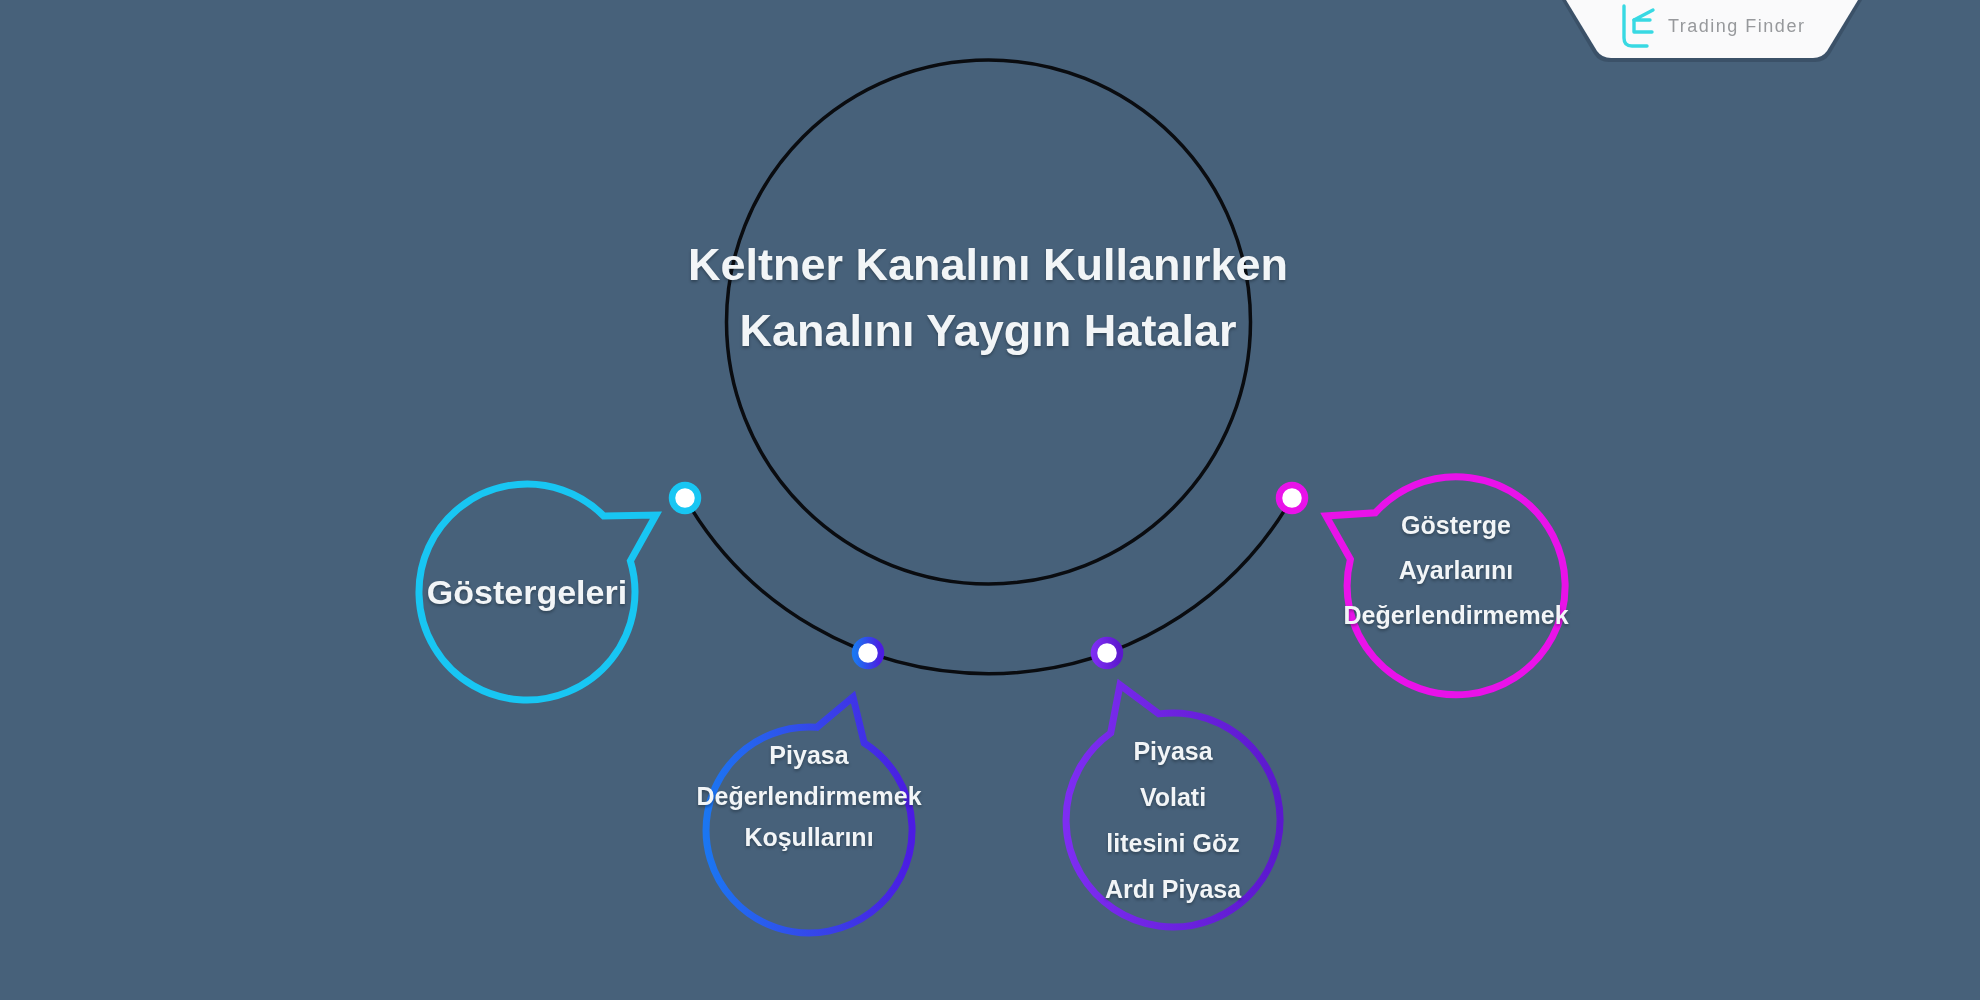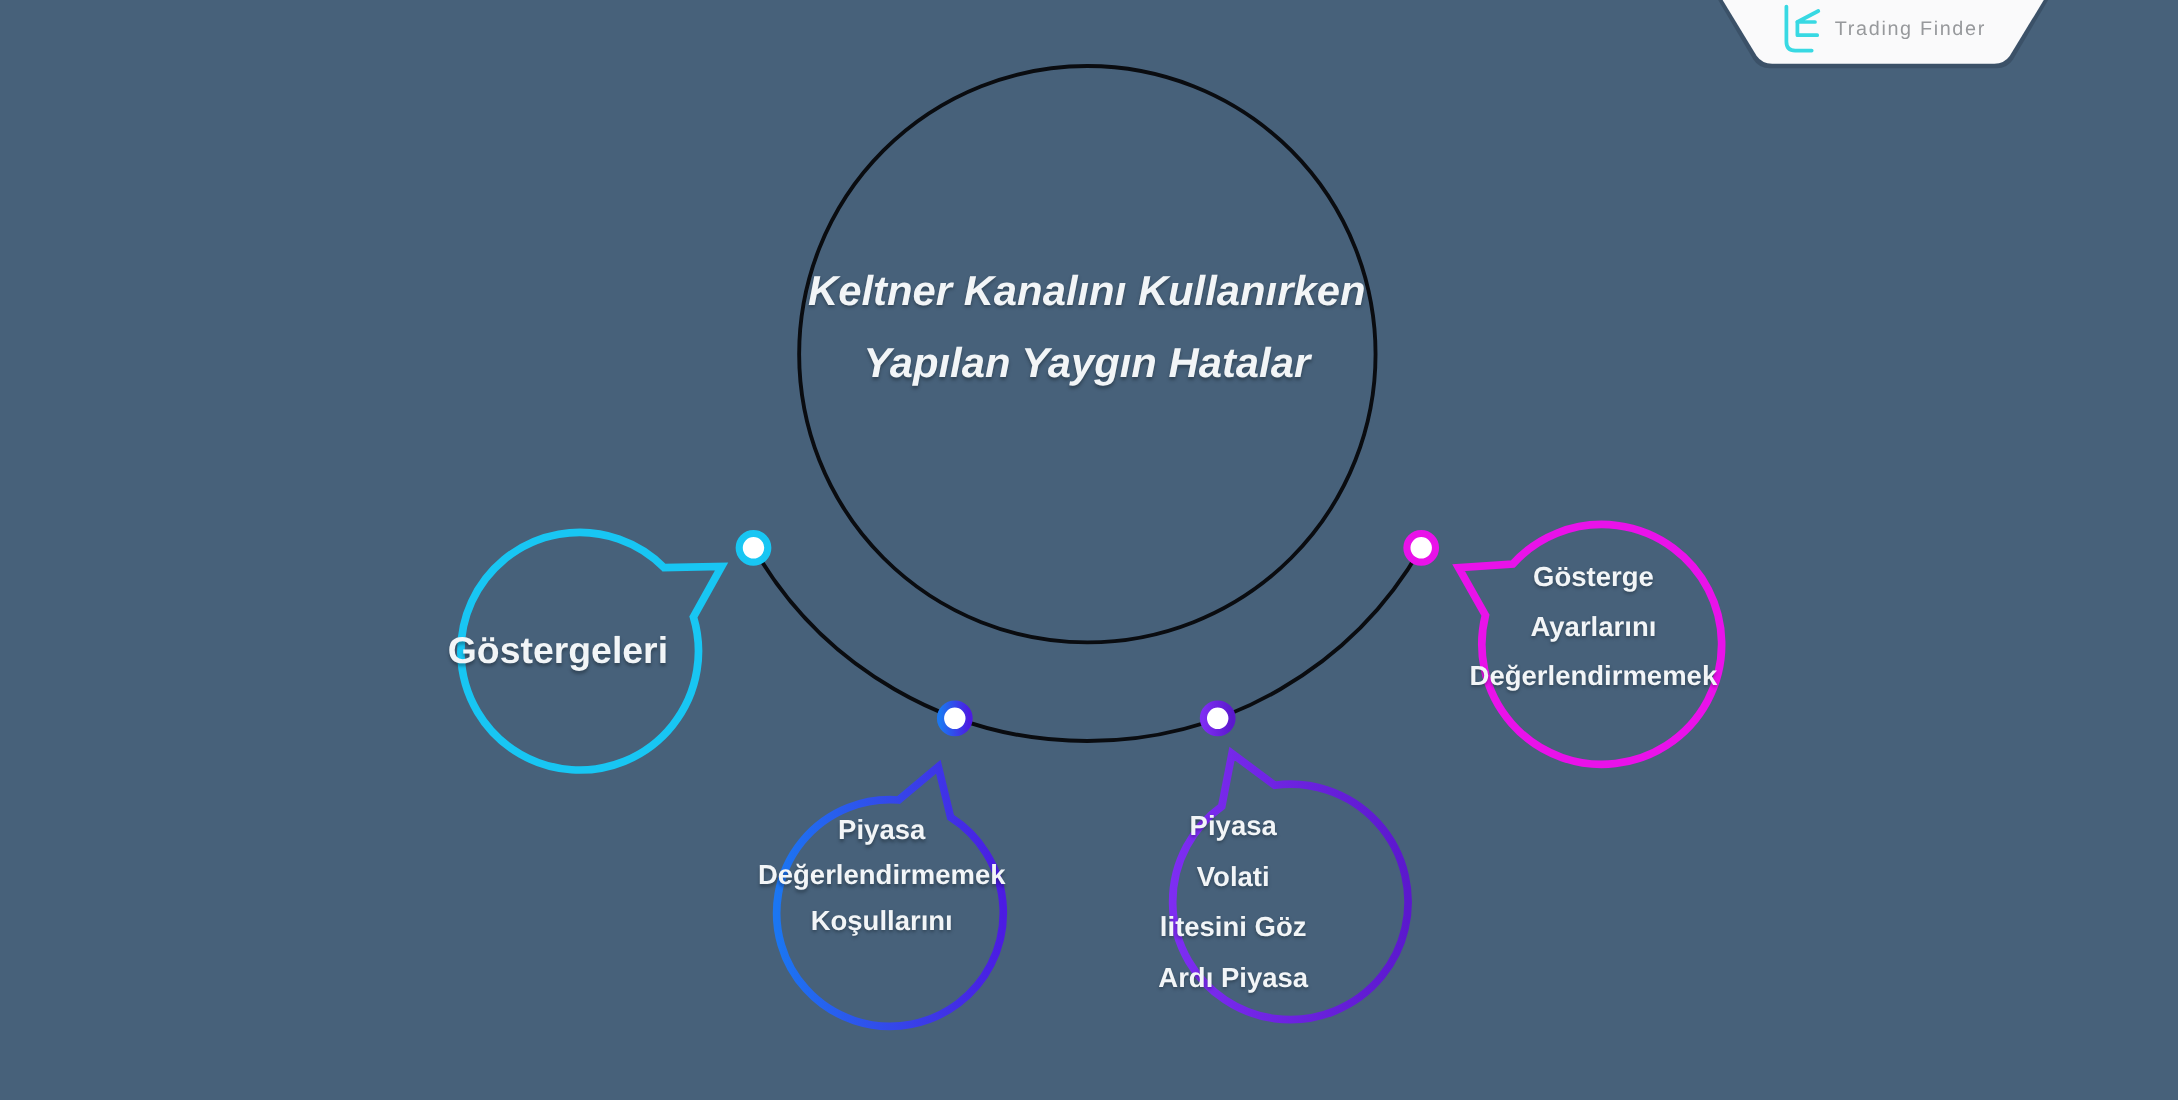--- a/index.html
+++ b/index.html
@@ -23,30 +23,29 @@
     position: absolute;
     color: #F2F5F7;
     font-weight: 700;
     text-align: center;
     text-shadow: 0 2px 3px rgba(10, 16, 24, 0.35);
   }
   .title {
     left: 638px;
     top: 232px;
     width: 700px;
-    font-size: 38px;
+    font-size: 45px;
     line-height: 66px;
-    font-style: italic;
   }
   .bubble-text {
     width: 240px;
     height: 220px;
     display: flex;
     flex-direction: column;
-    align-items: flex-start;
+    align-items: center;
     justify-content: center;
     font-size: 25px;
     line-height: 45px;
   }
   .bubble-text span { display: block; white-space: nowrap; }
   .bt-cyan    { left: 407px;  top: 482px; font-size: 34px; line-height: 46px; }
   .bt-blue    { left: 689px;  top: 708px; line-height: 41px; }
   .bt-blue .inner    { transform: translateY(-22px); }
   .bt-purple  { left: 1053px; top: 710px; line-height: 46px; }
   .bt-magenta { left: 1336px; top: 476px; line-height: 45px; }
@@ -104,21 +103,21 @@
 
     <g fill="none" stroke="#38D9E3" stroke-width="3.4" stroke-linecap="round" stroke-linejoin="round">
       <path d="M 1624 6 V 38 Q 1624 46 1632 46 H 1647" stroke="#38D9E3"></path>
       <path d="M 1653 10 L 1634 20 H 1650" stroke="#38D9E3"></path>
       <path d="M 1634 20 V 32 H 1652" stroke="#38D9E3"></path>
     </g>
   </svg>
 
   <div class="txt title">
     <span class="inner">Keltner Kanalını Kullanırken</span>
-    <span class="inner">Yapılan Yaygın Hatalar</span>
+    <span class="inner">Kanalını Yaygın Hatalar</span>
   </div>
 
   <div class="txt bubble-text bt-cyan">
     <span class="inner">
       <span>Göstergeleri</span>
     </span>
   </div>
 
   <div class="txt bubble-text bt-blue">
     <span class="inner">

